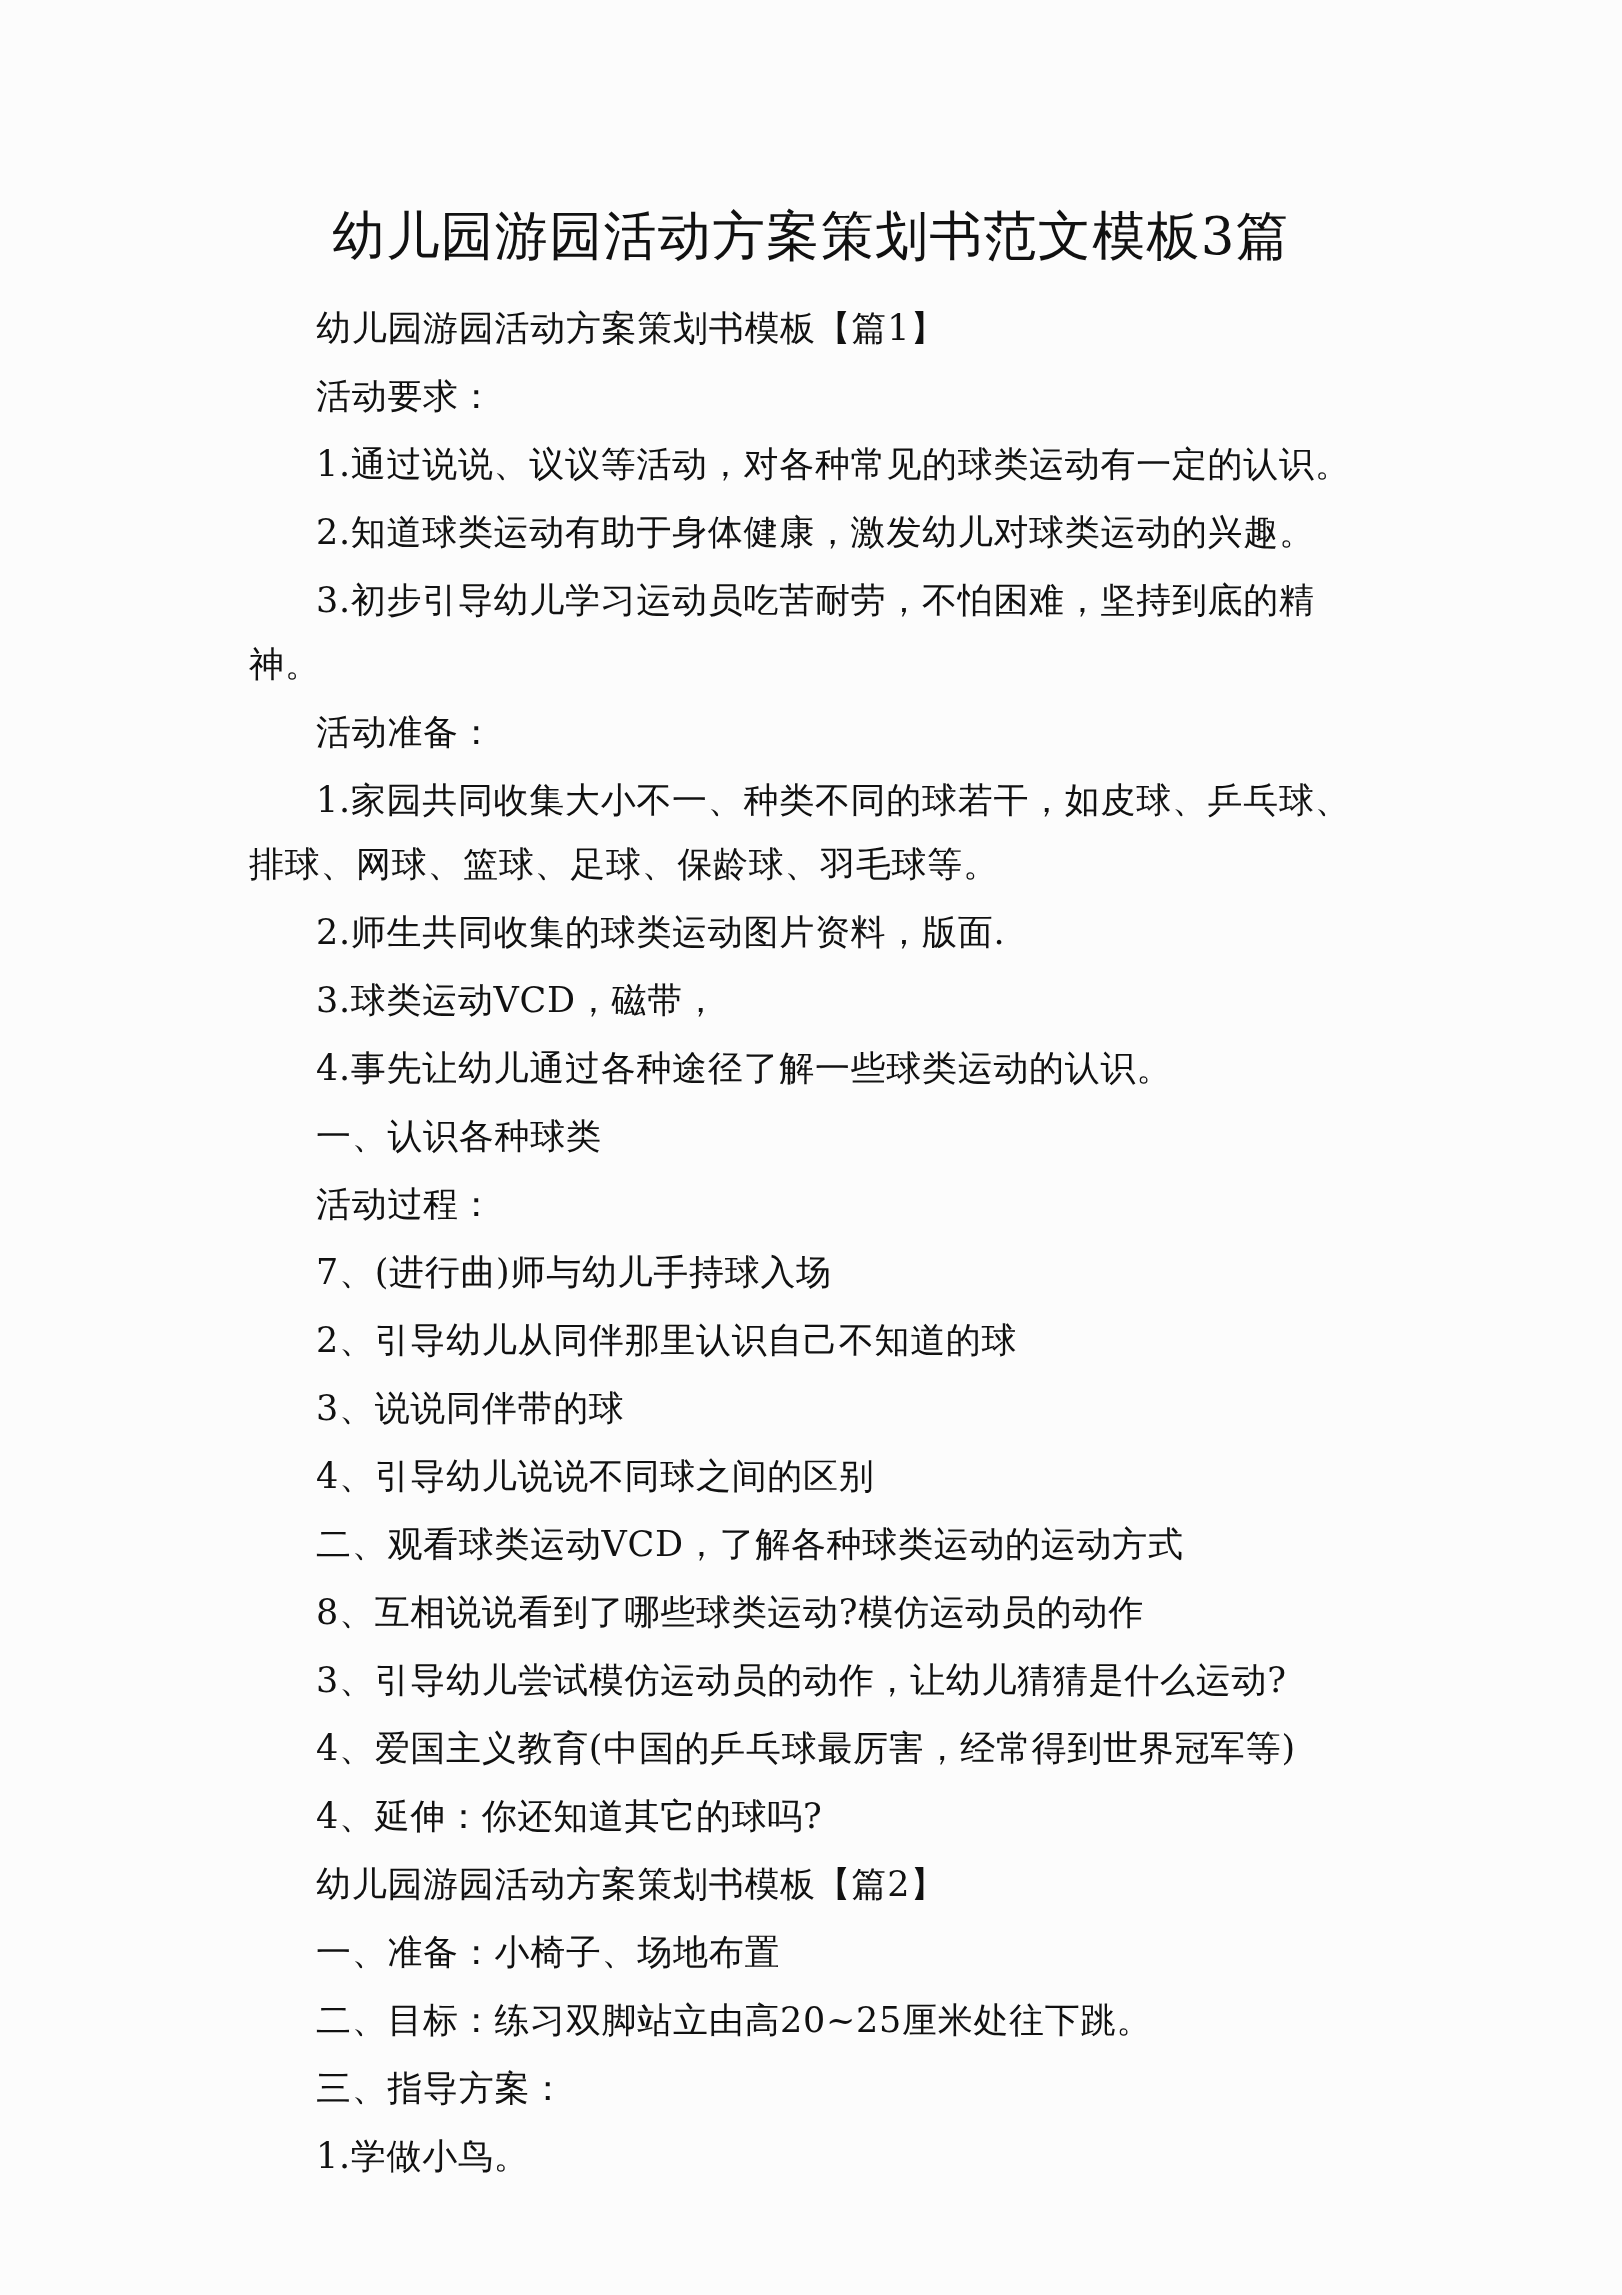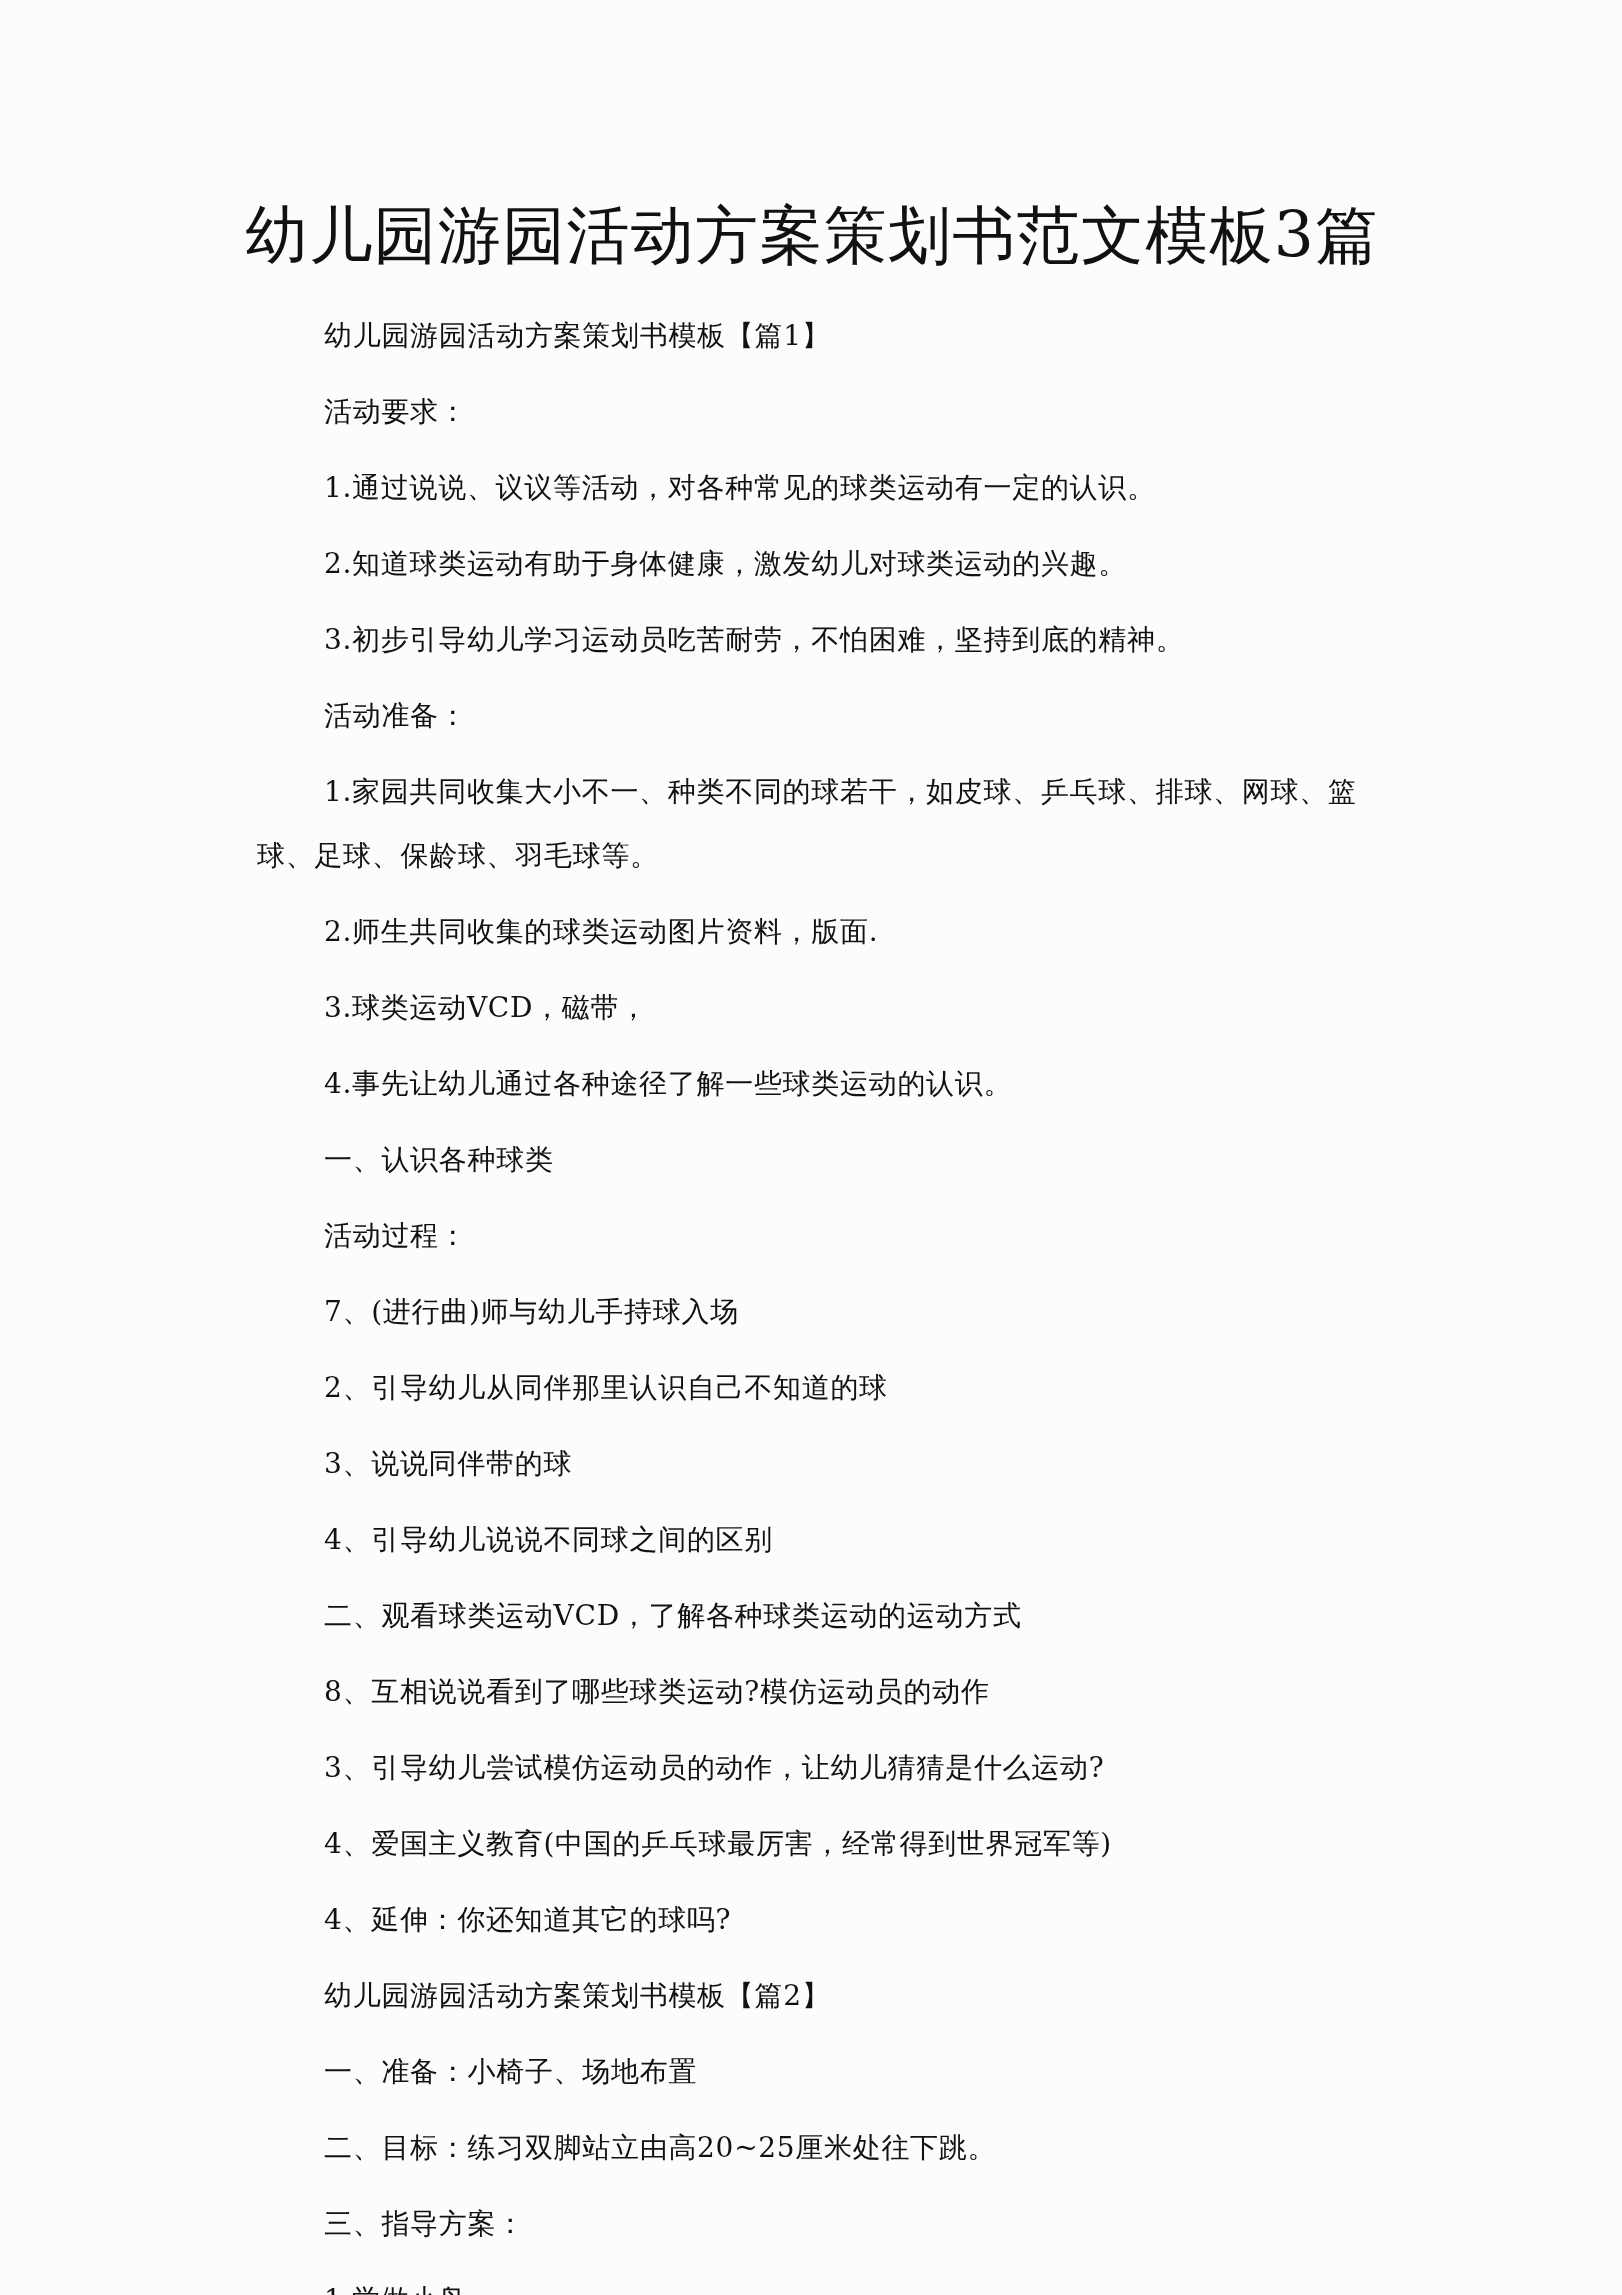--- a/index.html
+++ b/index.html
@@ -20,38 +20,38 @@
     left: 245px;
     top: 0;
     width: 1132px;
   }
   .doc-title {
     position: absolute;
     left: 0;
     top: 196px;
     width: 1132px;
     text-align: center;
-    font-size: 63px;
+    font-size: 53px;
     line-height: 79px;
     letter-spacing: 1.3px;
     margin: 0;
     font-weight: normal;
     white-space: nowrap;
   }
   .body-text {
     position: absolute;
     left: 0;
     top: 292px;
     width: 1132px;
   }
   .para {
-    font-size: 28px;
+    font-size: 35px;
     line-height: 64px;
     text-indent: 67px;
-    margin: 12px;
+    margin: 4px;
     white-space: normal;
     letter-spacing: 0.7px;
   }
 </style>
 </head>
 <body>
 
 <div class="page">
   <h1 class="doc-title">幼儿园游园活动方案策划书范文模板3篇</h1>
 

